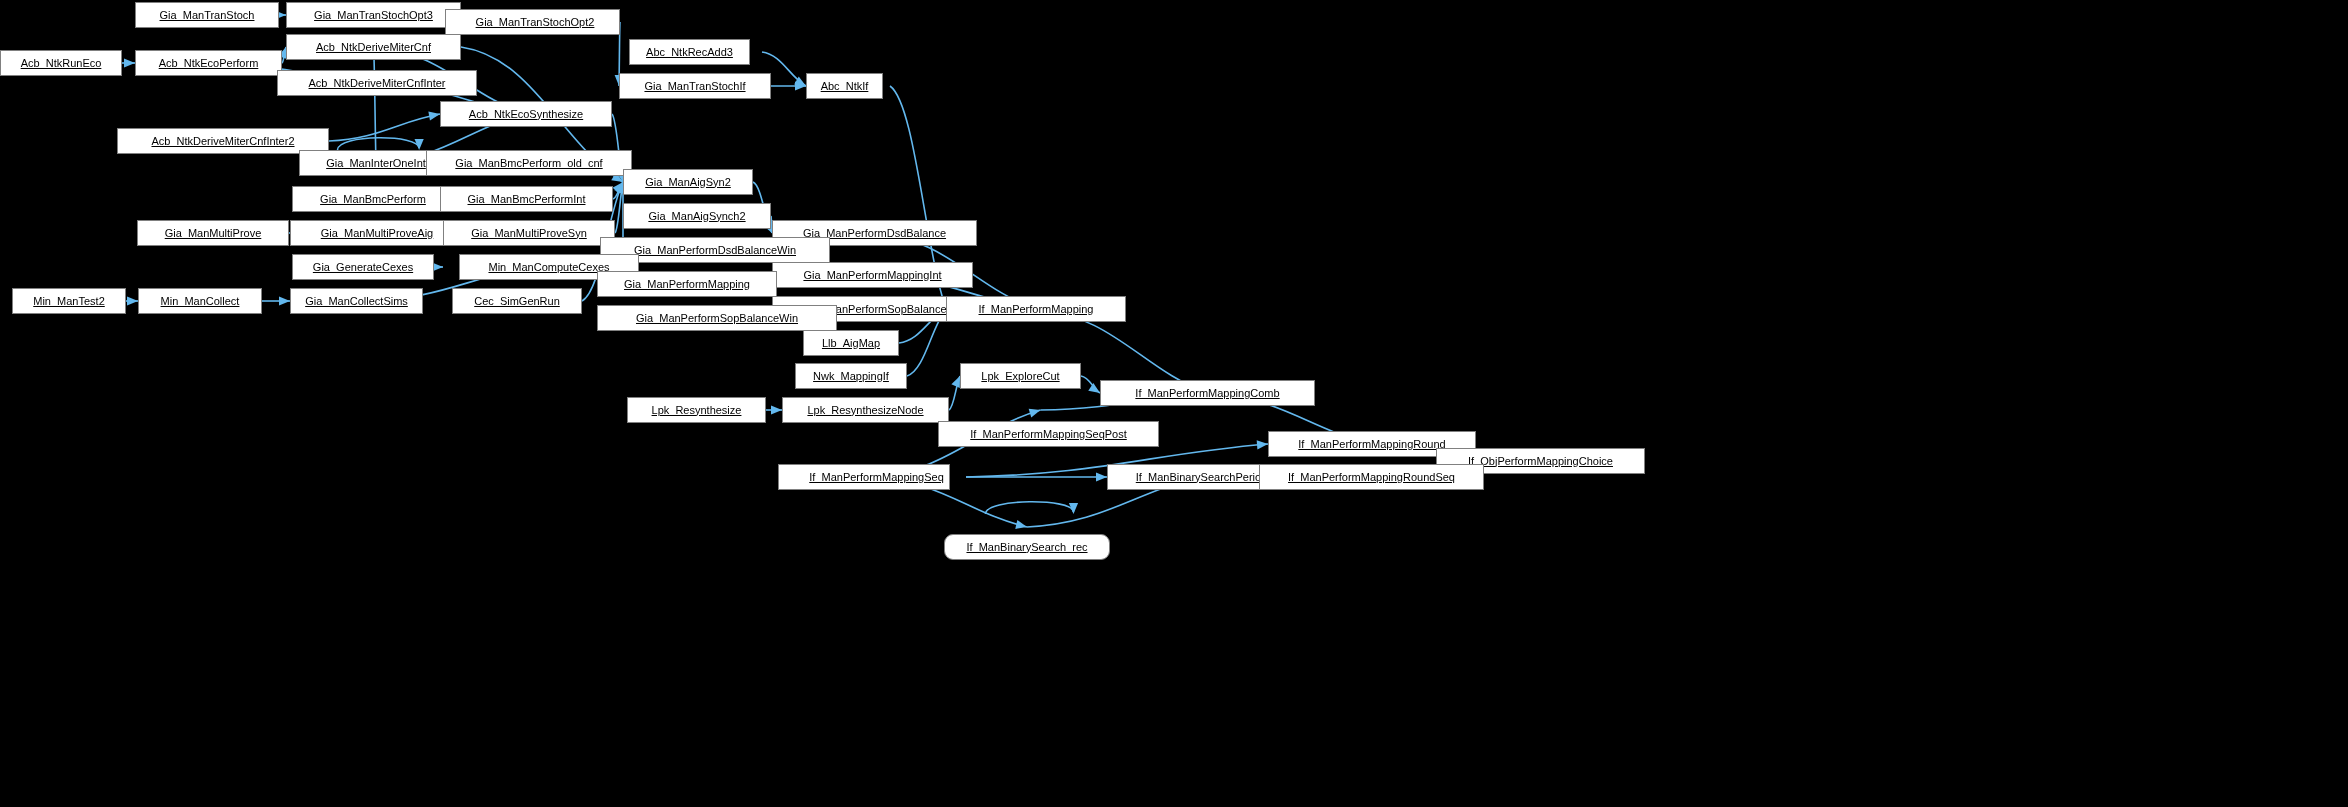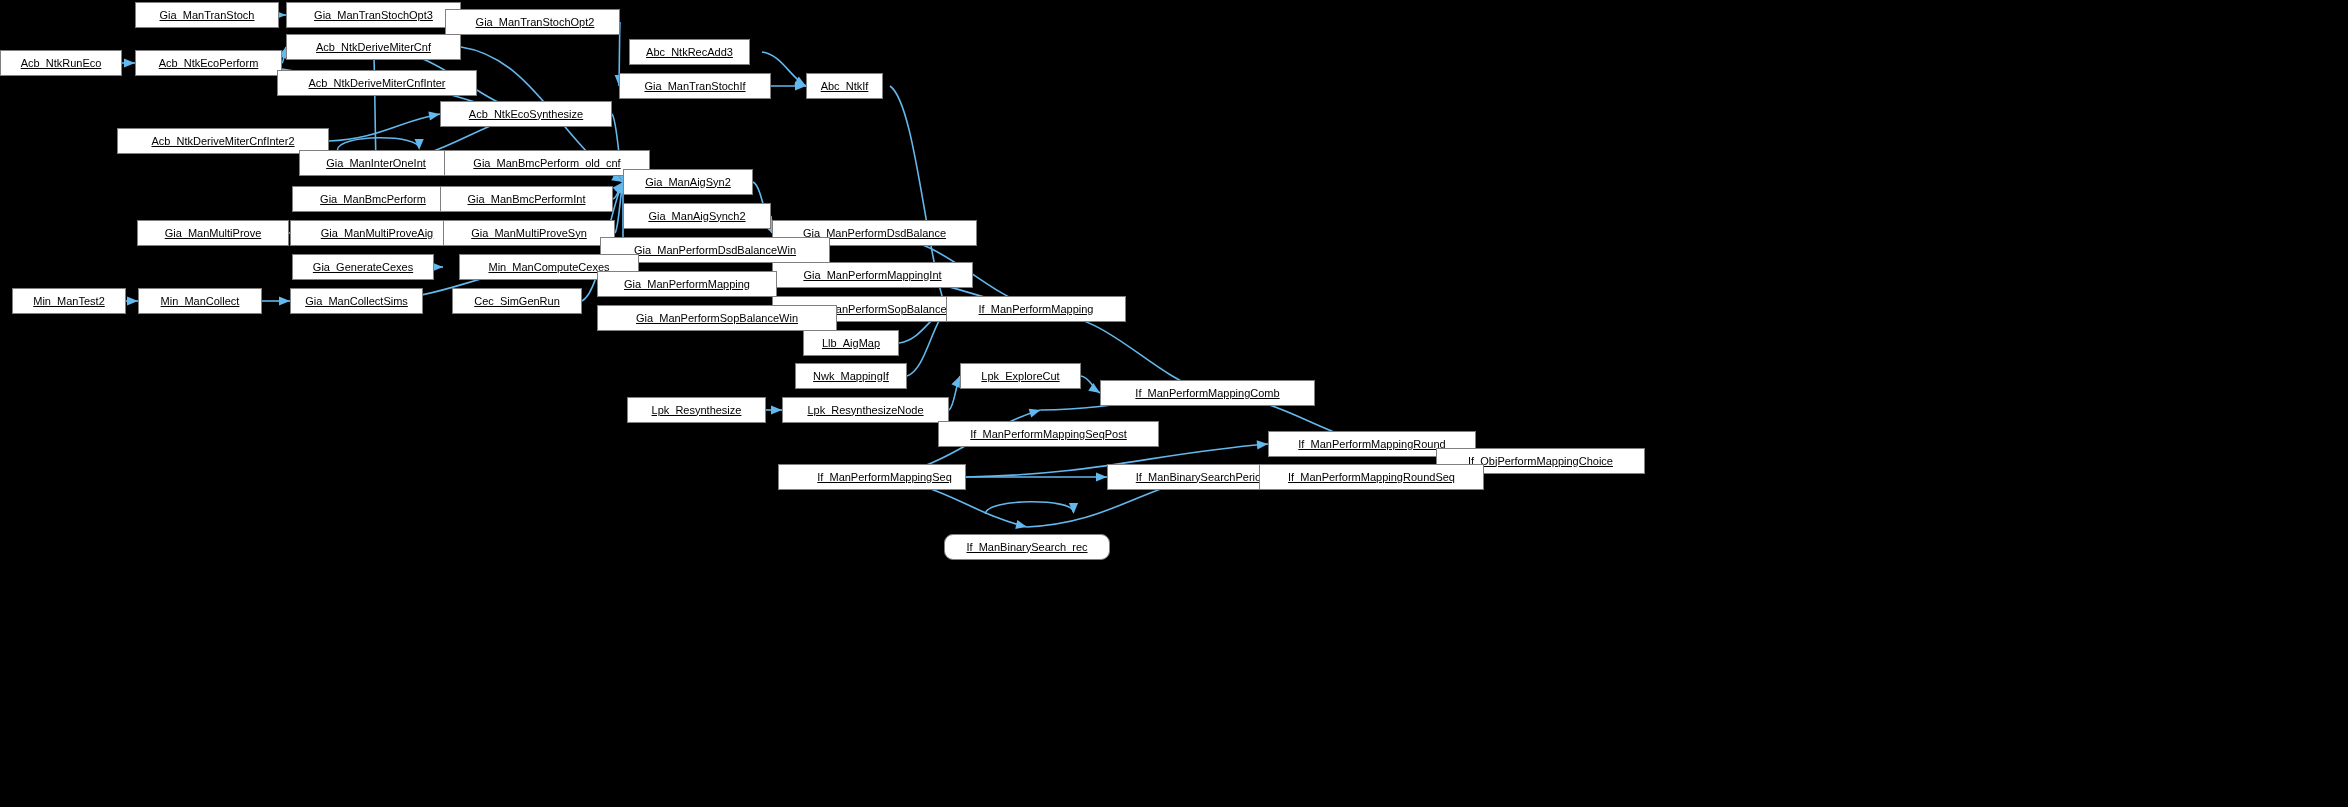--- a/index.html
+++ b/index.html
@@ -193,21 +193,21 @@
     </div>
     <div class="node" style="left: 440px; top: 101px; width: 172px;">
       <span class="node-label">Acb_NtkEcoSynthesize</span>
     </div>
     <div class="node" style="left: 117px; top: 128px; width: 212px;">
       <span class="node-label">Acb_NtkDeriveMiterCnfInter2</span>
     </div>
     <div class="node" style="left: 299px; top: 150px; width: 154px;">
       <span class="node-label">Gia_ManInterOneInt</span>
     </div>
-    <div class="node" style="left: 444px; top: 150px; width: 206px;">
+    <div class="node" style="left: 426px; top: 150px; width: 206px;">
       <span class="node-label">Gia_ManBmcPerform_old_cnf</span>
     </div>
     <div class="node" style="left: 623px; top: 169px; width: 130px;">
       <span class="node-label">Gia_ManAigSyn2</span>
     </div>
     <div class="node" style="left: 292px; top: 186px; width: 162px;">
       <span class="node-label">Gia_ManBmcPerform</span>
     </div>
     <div class="node" style="left: 440px; top: 186px; width: 173px;">
       <span class="node-label">Gia_ManBmcPerformInt</span>
@@ -283,21 +283,21 @@
     </div>
     <div class="node" style="left: 938px; top: 397px; width: 221px; margin-top: 24px;">
       <span class="node-label">If_ManPerformMappingSeqPost</span>
     </div>
     <div class="node" style="left: 1268px; top: 431px; width: 208px;">
       <span class="node-label">If_ManPerformMappingRound</span>
     </div>
     <div class="node" style="left: 1436px; top: 448px; width: 209px;">
       <span class="node-label">If_ObjPerformMappingChoice</span>
     </div>
-    <div class="node" style="left: 778px; top: 464px; width: 188px; padding-left: 32px;">
+    <div class="node" style="left: 778px; top: 464px; width: 172px; padding-left: 32px;">
       <span class="node-label">If_ManPerformMappingSeq</span>
     </div>
     <div class="node" style="left: 1107px; top: 464px; width: 189px;">
       <span class="node-label">If_ManBinarySearchPeriod</span>
     </div>
     <div class="node" style="left: 1259px; top: 464px; width: 225px;">
       <span class="node-label">If_ManPerformMappingRoundSeq</span>
     </div>
     <div class="node" style="left: 944px; top: 534px; width: 166px; border-radius: 9px;">
       <span class="node-label">If_ManBinarySearch_rec</span>

